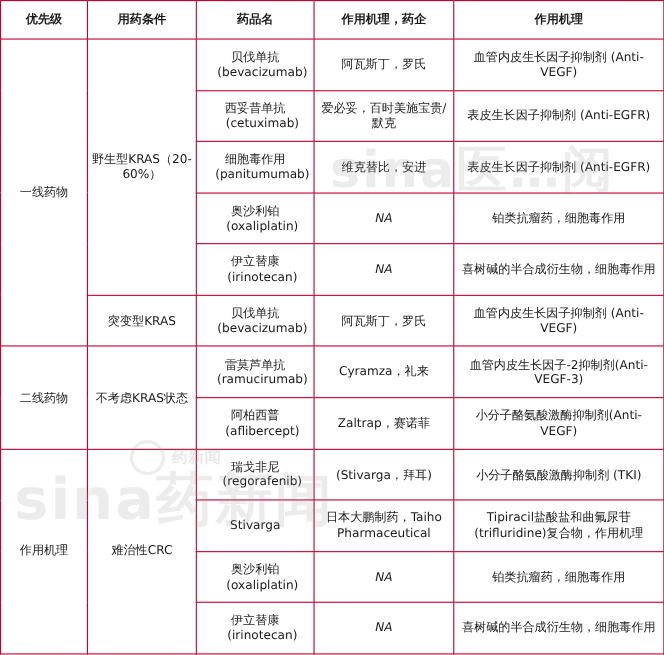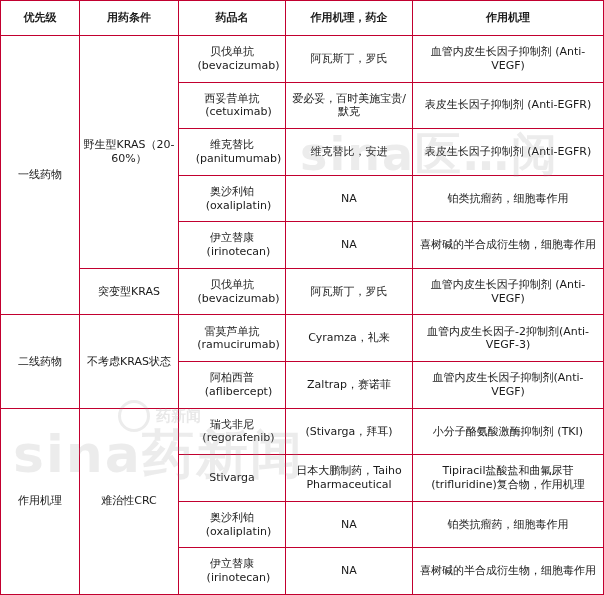--- a/index.html
+++ b/index.html
@@ -58,20 +58,21 @@
   }
   td.drugname .en {
     white-space: nowrap;
     margin-left: 13px;
   }
   td.brand, td.mech {
     font-size: 10.5px;
   }
   .na {
     font-size: 11px;
+    font-style: italic;
   }
   
   .wm {
     position: absolute;
     color: rgba(150,150,150,0.18);
     font-weight: bold;
     pointer-events: none;
     user-select: none;
     white-space: nowrap;
   }
@@ -139,21 +140,21 @@
         <td class="drugname">
           <span class="cn">西妥昔单抗</span>
           <span class="en">(cetuximab)</span>
         </td>
         <td class="brand">爱必妥，百时美施宝贵/默克</td>
         <td class="mech">表皮生长因子抑制剂 (Anti-EGFR)</td>
       </tr>
 
       <tr>
         <td class="drugname">
-          <span class="cn">维克替比</span>
+          <span class="cn">细胞毒作用</span>
           <span class="en">(panitumumab)</span>
         </td>
         <td class="brand">维克替比，安进</td>
         <td class="mech">表皮生长因子抑制剂 (Anti-EGFR)</td>
       </tr>
 
       <tr>
         <td class="drugname">
           <span class="cn">奥沙利铂</span>
           <span class="en">(oxaliplatin)</span>
@@ -191,21 +192,21 @@
         <td class="brand">Cyramza，礼来</td>
         <td class="mech">血管内皮生长因子-2抑制剂(Anti-VEGF-3)</td>
       </tr>
 
       <tr>
         <td class="drugname">
           <span class="cn">阿柏西普</span>
           <span class="en">(aflibercept)</span>
         </td>
         <td class="brand">Zaltrap，赛诺菲</td>
-        <td class="mech">血管内皮生长因子抑制剂(Anti-VEGF)</td>
+        <td class="mech">小分子酪氨酸激酶抑制剂(Anti-VEGF)</td>
       </tr>
 
       <tr>
         <td class="priority" rowspan="4">作用机理</td>
         <td class="condition" rowspan="4">难治性CRC</td>
         <td class="drugname">
           <span class="cn">瑞戈非尼</span>
           <span class="en">(regorafenib)</span>
         </td>
         <td class="brand">(Stivarga，拜耳)</td>

